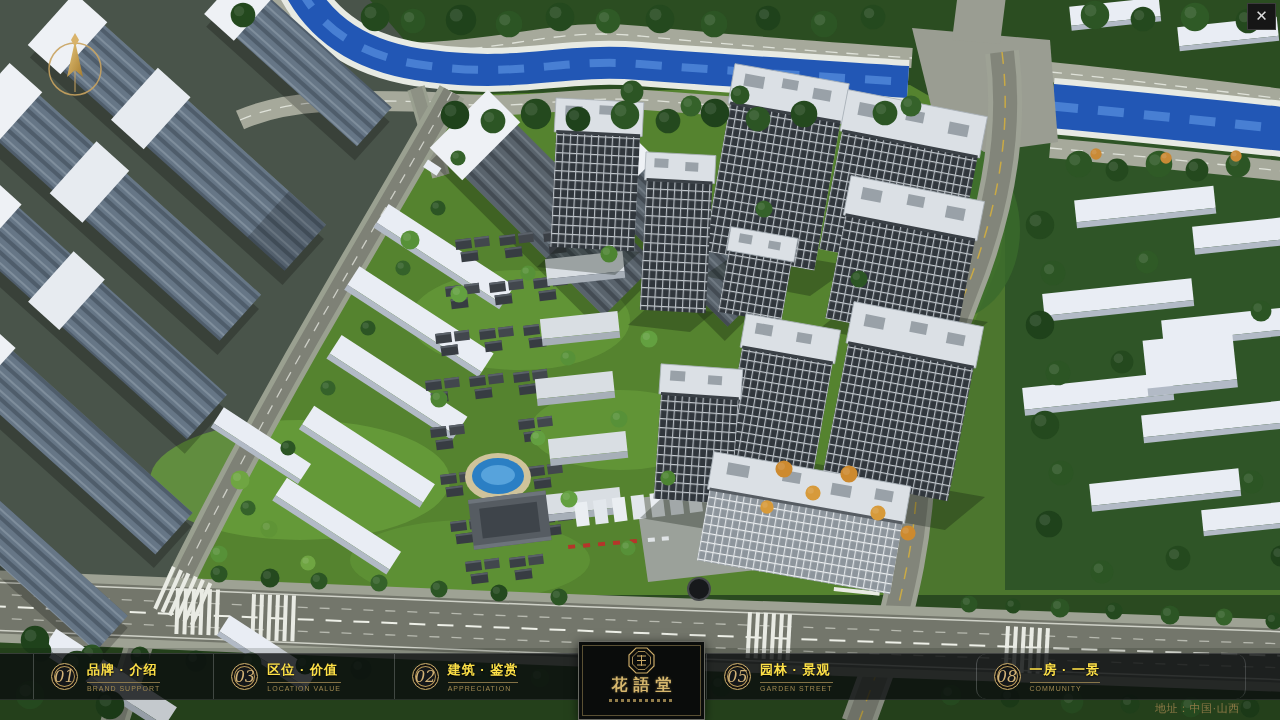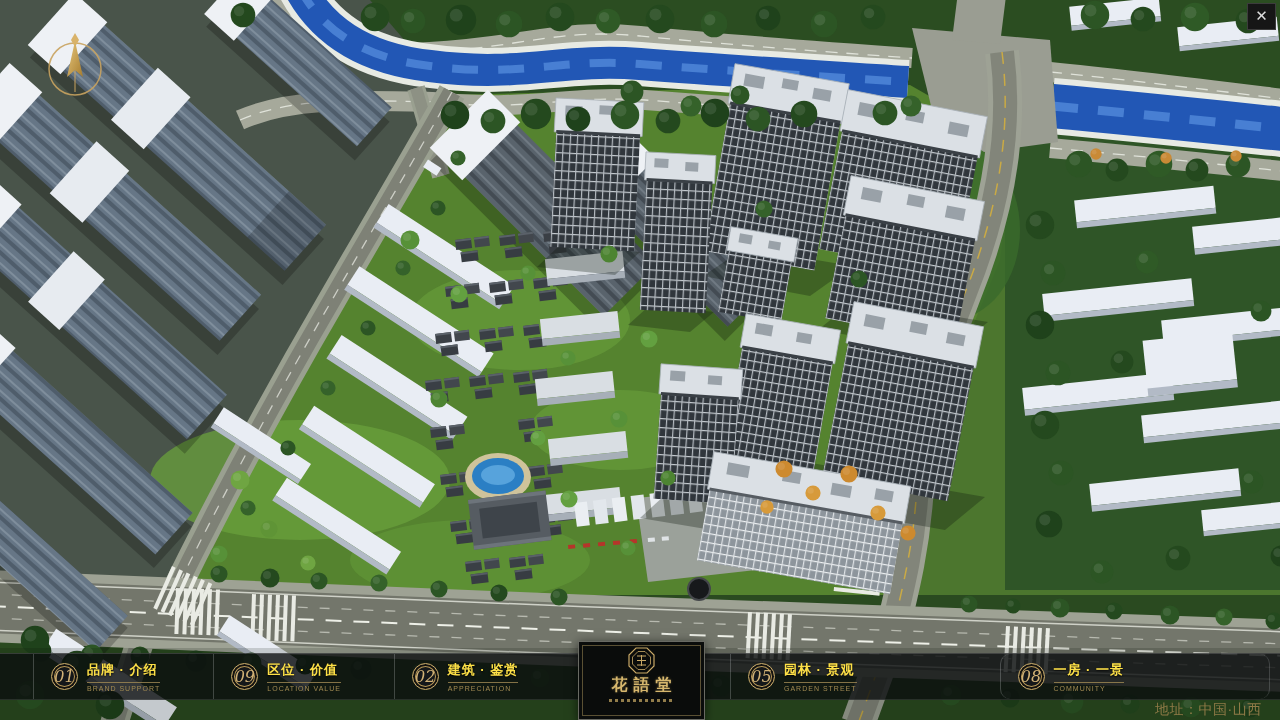--- a/index.html
+++ b/index.html
@@ -18,21 +18,21 @@
   .close{position:absolute;left:1247px;top:3px;width:29px;height:27px;z-index:7;
     background:#161616;border:1px solid #3c3c3c;color:#dedede;font-size:15px;line-height:25px;
     text-align:center;padding:0;cursor:pointer;font-family:"DejaVu Sans",sans-serif;}
 
   
   .bar{position:absolute;left:0;right:0;top:653px;height:45px;z-index:5;
     background:rgba(10,13,14,.78);border-top:1px solid rgba(255,255,255,.16);
     border-bottom:1px solid rgba(255,255,255,.10);}
   .grp{position:absolute;top:0;bottom:0;display:flex;}
   .grp.left{left:33px;width:541px;}
-  .grp.right{left:706px;width:540px;margin-left:24px;}
+  .grp.right{left:706px;width:540px;}
   .nav-item{flex:1;display:flex;align-items:center;gap:9px;border-left:1px solid rgba(210,215,218,.25);
     padding-left:17px;cursor:pointer;min-width:0;}
   .grp.right .nav-item:last-child{border-right:1px solid rgba(210,215,218,.20);border-radius:10px;}
   .badge{width:25px;height:25px;flex:0 0 25px;border-radius:50%;border:1px solid #c9ab6a;
     background:radial-gradient(circle,#14171a 55%,#1c2126);display:flex;align-items:center;justify-content:center;
     box-shadow:inset 0 0 0 2px rgba(8,10,12,.95), inset 0 0 0 3px #b99a58;}
   .badge .num{font-family:"DejaVu Serif",serif;font-style:italic;font-size:16px;color:#d2b276;}
   .txt{display:flex;flex-direction:column;min-width:0;}
   .t{font-weight:bold;font-size:13px;color:#fde047;letter-spacing:1px;white-space:nowrap;text-shadow:0 1px 2px rgba(0,0,0,.8);}
   .s{margin-top:3px;padding-top:2px;border-top:1px solid rgba(160,138,84,.8);
@@ -43,21 +43,21 @@
     background:#0a0c0b;border:1px solid rgba(200,200,188,.5);
     box-shadow:inset 0 0 0 3px #0a0c0b, inset 0 0 0 4px rgba(170,148,92,.5), 0 2px 10px rgba(0,0,0,.6);
     display:flex;flex-direction:column;align-items:center;padding-top:5px;box-sizing:border-box;}
   .seal{width:27px;height:27px;}
   .logo-title{margin-top:1px;font-family:Liberation Sans, sans-serif;font-weight:bold;font-size:16px;
     color:#d6b76d;letter-spacing:6px;padding-left:6px;white-space:nowrap;text-shadow:0 0 3px rgba(214,183,109,.35);}
   .logo-dots{width:66px;height:3px;margin-top:3px;
     background:repeating-linear-gradient(90deg,rgba(170,145,85,.85) 0 3px,transparent 3px 6px);}
 
   
-  .addr{position:absolute;left:1155px;top:701px;z-index:6;font-size:14px;color:#8f7a47;letter-spacing:.5px;white-space:nowrap;}
+  .addr{position:absolute;left:1155px;top:701px;z-index:6;font-size:11px;color:#8f7a47;letter-spacing:.5px;white-space:nowrap;}
 </style>
 </head>
 <body>
 
 <div class="stage">
 
 <svg class="scene" width="1280" height="720" viewBox="0 0 1280 720">
   <defs>
     <pattern id="pw" width="7" height="9" patternUnits="userSpaceOnUse">
       <rect width="7" height="9" fill="#30363c"></rect>
@@ -610,21 +610,21 @@
       <span class="badge">
             <span class="num">01</span>
           </span>
       <span class="txt">
             <span class="t">品牌 · 介绍</span>
             <span class="s">BRAND SUPPORT</span>
           </span>
     </div>
     <div class="nav-item">
       <span class="badge">
-            <span class="num">09</span>
+            <span class="num">03</span>
           </span>
       <span class="txt">
             <span class="t">区位 · 价值</span>
             <span class="s">LOCATION VALUE</span>
           </span>
     </div>
     <div class="nav-item">
       <span class="badge">
             <span class="num">02</span>
           </span>

